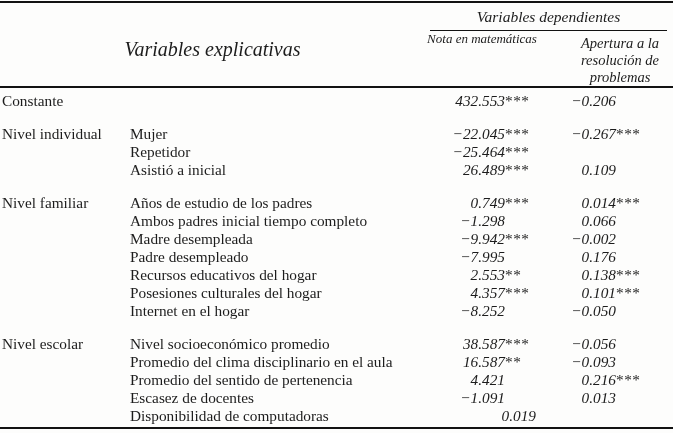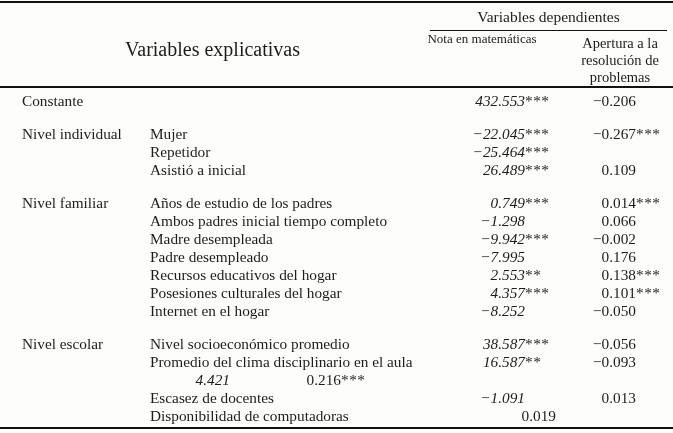--- a/index.html
+++ b/index.html
@@ -13,35 +13,35 @@
   .page { position: relative; width: 673px; height: 433px; background: #fdfdfc; }
 
   
   .rule { position: absolute; background: #121212; }
   .rule-top    { left: 0; width: 673px; top: 1px;   height: 2px; }
   .rule-vd     { left: 430px; width: 237px; top: 30px; height: 1.2px; }
   .rule-head   { left: 0; width: 673px; top: 86px;  height: 1.6px; }
   .rule-bottom { left: 0; width: 673px; top: 427px; height: 2.4px; }
 
   
-  .hdr { position: absolute; text-align: center; }
+  .hdr { position: absolute; font-style: italic; text-align: center; }
   .vd-title { top: 8px; left: 430px; width: 237px; font-size: 15.5px; }
   .ve-title { top: 38px; left: 0px; width: 425px; font-size: 20px; }
   .col1-h   { top: 28px; left: 427px; width: 110px; font-size: 13px; line-height: 22px; }
   .col2-h   { top: 35px; left: 559px; width: 122px; font-size: 14.5px; line-height: 17px; }
 
   
   .tbody { position: absolute; top: 92px; left: 0; width: 673px; }
-  .section { margin-bottom: 15px; padding-left: 20px; }
+  .section { margin-bottom: 15px; }
   .row { display: flex; height: 18px; align-items: baseline; font-size: 15.3px; line-height: 18px; white-space: nowrap; }
   .c-group { width: 128px; padding-left: 2px; flex: none; }
   .c-label { width: 295px; flex: none; }
   .c-num1  { width: 80px;  flex: none; text-align: right; font-style: italic; }
   .c-star1 { width: 28px;  flex: none; text-align: left; letter-spacing: 0.5px; }
-  .c-num2  { width: 83px;  flex: none; text-align: right; }
+  .c-num2  { width: 83px;  flex: none; text-align: right; font-style: italic; }
   .c-star2 { width: 31px;  flex: none; text-align: left; letter-spacing: 0.5px; }
 </style>
 </head>
 <body>
 
 <div class="page">
 
   <div class="rule rule-top"></div>
 
   <div class="hdr vd-title">Variables dependientes</div>
@@ -162,20 +162,21 @@
         <div class="row">
           <span class="c-group"></span>
           <span class="c-label">Promedio del clima disciplinario en el aula</span>
           <span class="c-num1">16.587</span>
           <span class="c-star1">**</span>
           <span class="c-num2">−0.093</span>
           <span class="c-star2"></span>
         </div>
         <div class="row">
           <span class="c-group"></span>
+          <span class="c-label">Promedio del sentido de pertenencia</span>
           <span class="c-num1">4.421</span>
           <span class="c-star1"></span>
           <span class="c-num2">0.216</span>
           <span class="c-star2">***</span>
         </div>
         <div class="row">
           <span class="c-group"></span>
           <span class="c-label">Escasez de docentes</span>
           <span class="c-num1">−1.091</span>
           <span class="c-star1"></span>

